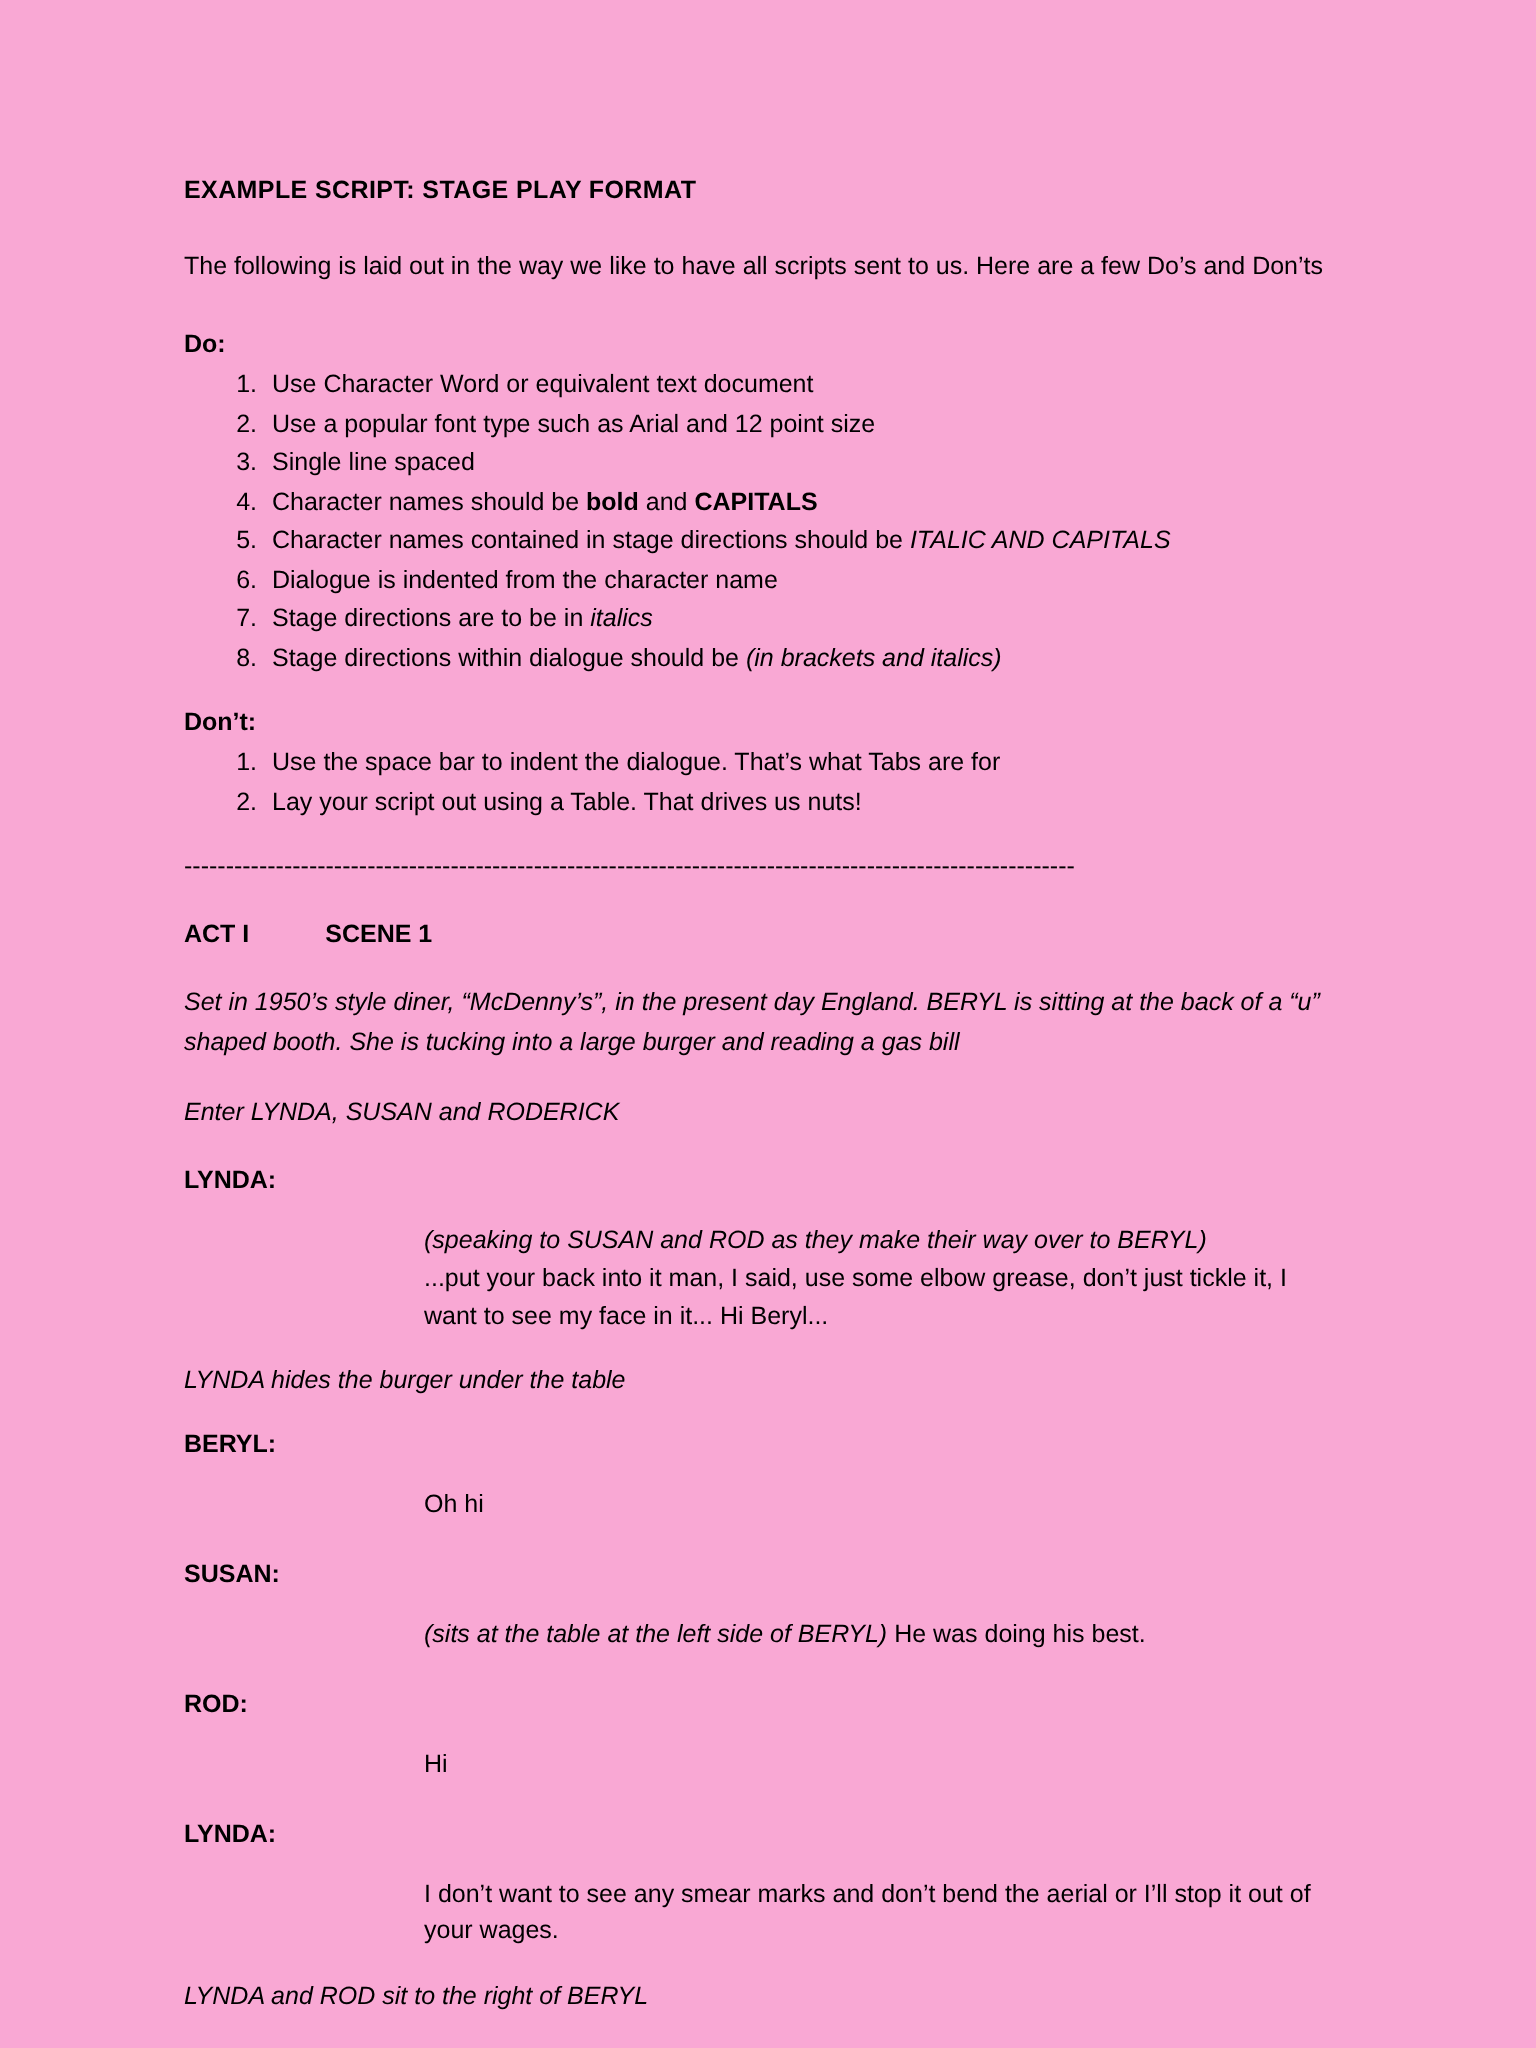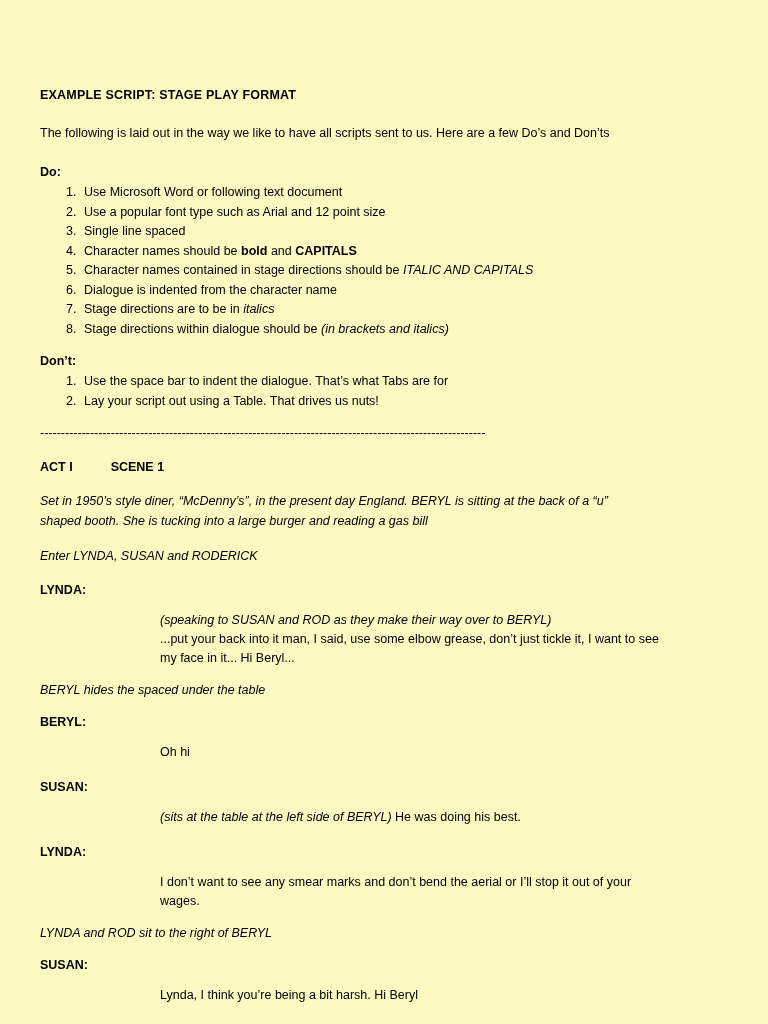--- a/index.html
+++ b/index.html
@@ -11,23 +11,23 @@
     width: 768px;
     height: 1024px;
     font-family: "Liberation Sans", sans-serif;
     color: #000000;
     overflow: hidden;
   }
   .page {
     position: relative;
     width: 768px;
     height: 1024px;
-    background: #fef9c3;
+    background: #f9a8d4;
     box-sizing: border-box;
-    padding: 88px 96px 0 40px;
+    padding: 88px 96px 0 92px;
   }
   .doc-title {
     font-size: 12.5px;
     font-weight: bold;
     letter-spacing: 0.2px;
     margin: 0 0 22px 0;
   }
   .intro {
     font-size: 12.5px;
     line-height: 1.55;
@@ -113,21 +113,21 @@
 
 <div class="page">
 
   <h1 class="doc-title">EXAMPLE SCRIPT: STAGE PLAY FORMAT</h1>
 
   <p class="intro">The following is laid out in the way we like to have all scripts sent to us. Here are a few Do’s and Don’ts</p>
 
   <div class="section-head">Do:</div>
 
   <ol class="rules">
-    <li>Use Microsoft Word or following text document</li>
+    <li>Use Character Word or equivalent text document</li>
     <li>Use a popular font type such as Arial and 12 point size</li>
     <li>Single line spaced</li>
     <li><span>Character names should be </span><b>bold</b><span> and </span><b>CAPITALS</b></li>
     <li><span>Character names contained in stage directions should be </span><i>ITALIC AND CAPITALS</i></li>
     <li>Dialogue is indented from the character name</li>
     <li><span>Stage directions are to be in </span><i>italics</i></li>
     <li><span>Stage directions within dialogue should be </span><i>(in brackets and italics)</i></li>
   </ol>
 
   <div class="section-head">Don’t:</div>
@@ -148,36 +148,42 @@
   <div class="enter-line">Enter LYNDA, SUSAN and RODERICK</div>
 
   <div class="dialogue">
     <div class="speaker">LYNDA:</div>
     <div class="lines">
       <p><i>(speaking to SUSAN and ROD as they make their way over to BERYL)</i></p>
       <p>...put your back into it man, I said, use some elbow grease, don’t just tickle it, I want to see my face in it... Hi Beryl...</p>
     </div>
   </div>
 
-  <div class="stage-single">BERYL hides the spaced under the table</div>
+  <div class="stage-single">LYNDA hides the burger under the table</div>
 
   <div class="dialogue">
     <div class="speaker">BERYL:</div>
     <div class="lines">
       <p>Oh hi</p>
     </div>
   </div>
 
   <div class="dialogue">
     <div class="speaker">SUSAN:</div>
     <div class="lines">
       <p><i>(sits at the table at the left side of BERYL)</i><span> He was doing his best.</span></p>
     </div>
   </div>
 
+  <div class="dialogue">
+    <div class="speaker">ROD:</div>
+    <div class="lines">
+      <p>Hi</p>
+    </div>
+  </div>
 
   <div class="dialogue">
     <div class="speaker">LYNDA:</div>
     <div class="lines">
       <p>I don’t want to see any smear marks and don’t bend the aerial or I’ll stop it out of your wages.</p>
     </div>
   </div>
 
   <div class="stage-single">LYNDA and ROD sit to the right of BERYL</div>
 

